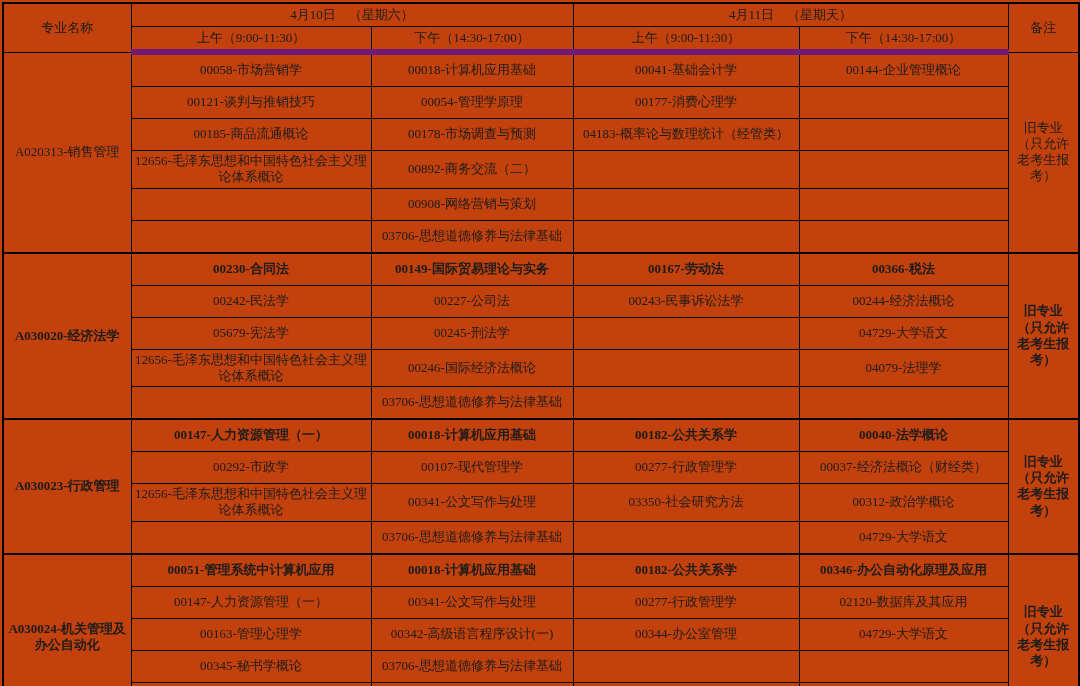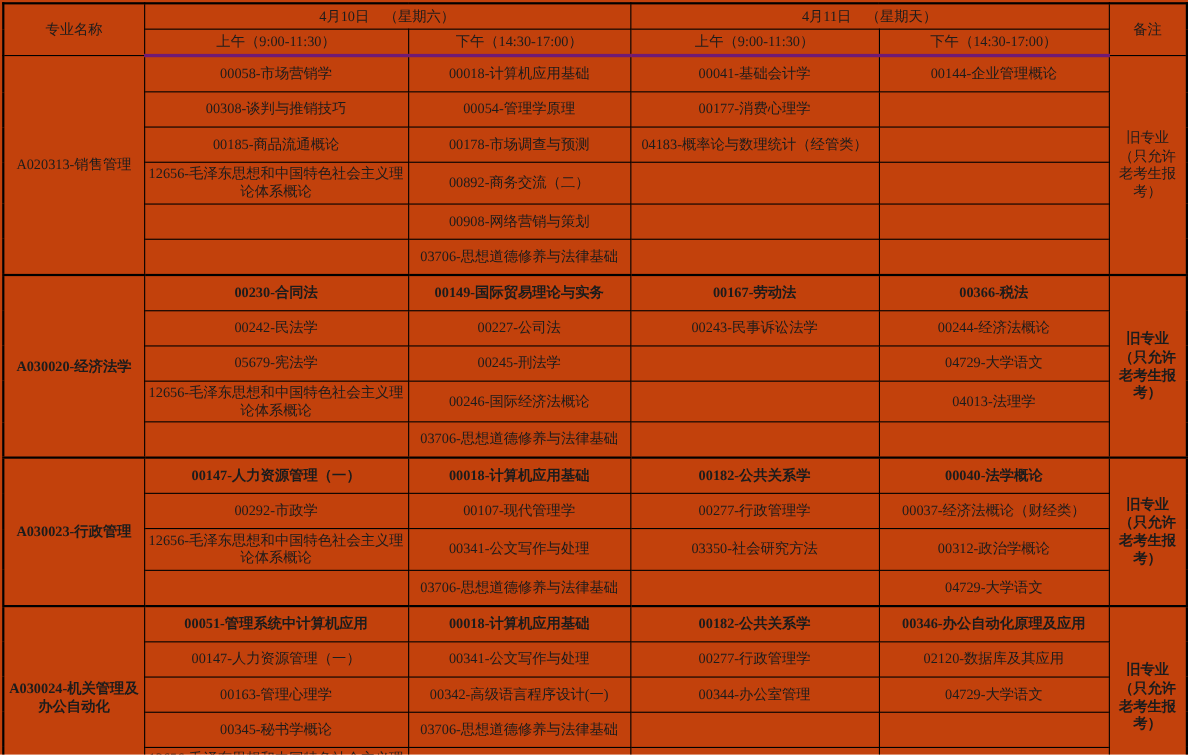--- a/index.html
+++ b/index.html
@@ -27,21 +27,21 @@
     border: 1px solid #000;
     text-align: center;
     vertical-align: middle;
     font-size: 13px;
     line-height: 1.25;
     padding: 2px 3px;
     font-weight: normal;
     overflow: hidden;
   }
   thead th { height: 18px; }
-  thead tr.time-row th { border-bottom: 3px solid #701a75; }
+  thead tr.time-row th { border-bottom: 6px solid #701a75; }
   tbody td { height: 27px; }
   tbody tr.section-start td { border-top: 2px solid #000; font-weight: bold; }
   td.major { padding: 2px 4px; }
   td.remark { padding: 2px 2px; border-radius: 13px; }
   col.c-major  { width: 128px; }
   col.c-am1    { width: 240px; }
   col.c-pm1    { width: 202px; }
   col.c-am2    { width: 226px; }
   col.c-pm2    { width: 209px; }
   col.c-remark { width: 71px; }
@@ -76,21 +76,21 @@
     <tbody>
         <tr>
           <td rowspan="6" class="major">A020313-销售管理</td>
           <td class="course">00058-市场营销学</td>
           <td class="course">00018-计算机应用基础</td>
           <td class="course">00041-基础会计学</td>
           <td class="course">00144-企业管理概论</td>
           <td rowspan="6" class="remark">旧专业（只允许老考生报考）</td>
         </tr>
         <tr>
-          <td class="course">00308-谈判与推销技巧</td>
+          <td class="course">00121-谈判与推销技巧</td>
           <td class="course">00054-管理学原理</td>
           <td class="course">00177-消费心理学</td>
           <td class="course"></td>
         </tr>
         <tr>
           <td class="course">00185-商品流通概论</td>
           <td class="course">00178-市场调查与预测</td>
           <td class="course">04183-概率论与数理统计（经管类）</td>
           <td class="course"></td>
         </tr>
@@ -129,21 +129,21 @@
         <tr>
           <td class="course">05679-宪法学</td>
           <td class="course">00245-刑法学</td>
           <td class="course"></td>
           <td class="course">04729-大学语文</td>
         </tr>
         <tr>
           <td class="course">12656-毛泽东思想和中国特色社会主义理论体系概论</td>
           <td class="course">00246-国际经济法概论</td>
           <td class="course"></td>
-          <td class="course">04013-法理学</td>
+          <td class="course">04079-法理学</td>
         </tr>
         <tr>
           <td class="course"></td>
           <td class="course">03706-思想道德修养与法律基础</td>
           <td class="course"></td>
           <td class="course"></td>
         </tr>
         <tr class="section-start">
           <td rowspan="4" class="major">A030023-行政管理</td>
           <td class="course">00147-人力资源管理（一）</td>

